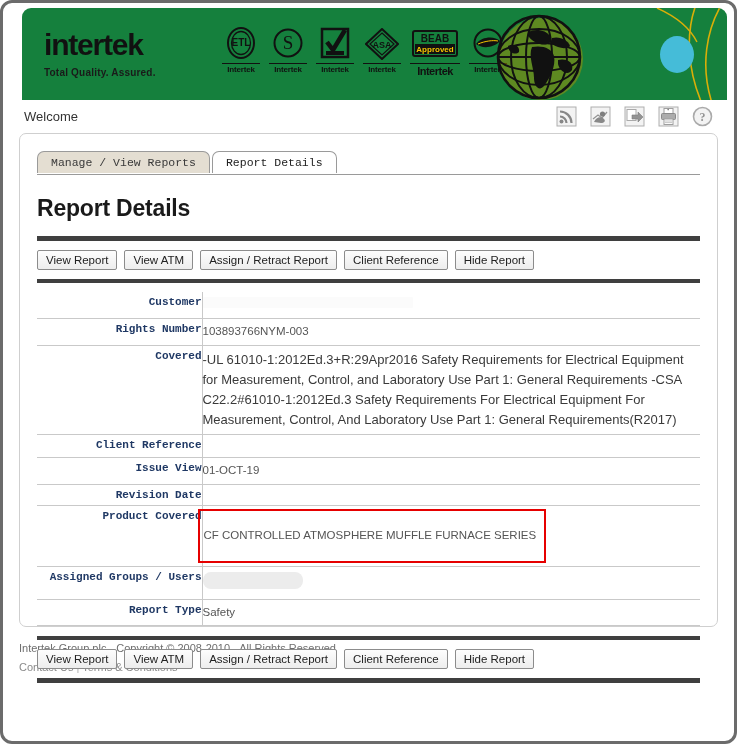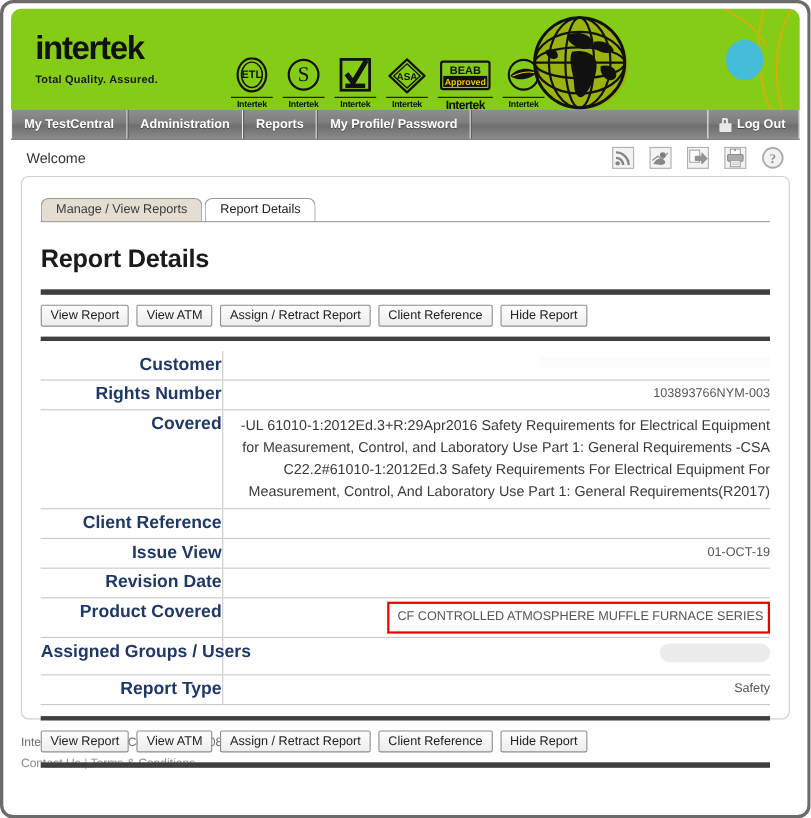--- a/index.html
+++ b/index.html
@@ -15,40 +15,40 @@
     width: 737px; height: 744px;
     background: #ffffff;
     border: 3px solid #6b6b6b;
     border-radius: 12px;
     overflow: hidden;
   }
 
   
   .banner {
     position: relative;
-    margin: 5px 7px 0 7px;
+    margin: 5px 7px 0 19px;
     height: 92px;
-    background: #84cc16;
+    background: #15803d;
     border-radius: 9px 9px 0 0;
     overflow: hidden;
   }
   .logo-block {
     position: absolute; left: 22px; top: 22px;
     color: #1c1c1c;
   }
   .logo-word {
     font-size: 30px; font-weight: bold; letter-spacing: -1.2px;
     line-height: 1; color: #111;
   }
   .logo-tag {
     font-size: 10px; font-weight: bold; margin-top: 7px; color: #1a1a1a;
     letter-spacing: .2px;
   }
 
-  .marks { position: absolute; left: 200px; top: 43px; display: flex; gap: 9px; }
+  .marks { position: absolute; left: 200px; top: 18px; display: flex; gap: 9px; }
   .mark { width: 38px; text-align: center; }
   .mark-sym { height: 36px; display: flex; align-items: center; justify-content: center; }
   .mark-name {
     font-size: 8px; font-weight: bold; color: #111; margin-top: 1px;
     border-top: 1.5px solid #111; padding-top: 1px; letter-spacing: -.2px;
   }
   .mark-name.big { font-size: 11px; letter-spacing: -.5px; }
 
   .globe { position: absolute; left: 470px; top: 6px; }
   .blue-dot {
@@ -115,21 +115,21 @@
   .panel {
     margin: 0 16px;
     border: 1px solid #cfcfcf;
     border-radius: 7px;
     background: #fff;
     height: 494px;
     padding: 16px 17px 0 17px;
     position: relative;
   }
 
-  .tabs { display: flex; align-items: center; height: 24px; position: relative; }
+  .tabs { display: flex; align-items: flex-start; height: 24px; position: relative; font-family: Liberation Mono, monospace; }
   .tab {
     font-size: 11.5px; color: #3a3a3a;
     padding: 4px 13px 4px 13px;
     border: 1px solid #9a9a9a;
     border-bottom: none;
     border-radius: 7px 7px 0 0;
     background: #e4ded2;
     margin-right: 2px;
     cursor: pointer; position: relative; bottom: -1px;
   }
@@ -157,46 +157,46 @@
     cursor: pointer; white-space: nowrap;
     font-family: "Liberation Sans", sans-serif;
   }
 
   
   .details { width: 100%; border-collapse: collapse; table-layout: fixed; }
   .details tr { border-bottom: 1px solid #c9c9c9; }
   .details td { vertical-align: top; padding: 4px 0; }
   .lbl {
     width: 165px; text-align: right; padding-right: 7px;
-    font-size: 16px; font-weight: bold; color: #1f3864;
+    font-size: 11px; font-weight: bold; color: #1f3864;
     border-right: 1px solid #c9c9c9;
     white-space: nowrap;
+    font-family: Liberation Mono, monospace;
   }
   .val {
     padding-left: 7px; font-size: 11.5px; color: #555;
     line-height: 1.55;
-    text-align: right;
   }
   .val.multiline { color: #3a3a3a; font-size: 13px; }
   .redact-1 {
     display: inline-block; height: 11px; width: 210px;
     background: #fafafa; border-radius: 1px; opacity: .85;
   }
   .redact-2 {
     display: inline-block; height: 11px; width: 14px;
     background: #fbfbfb;
   }
   .redact-3 {
     display: inline-block; height: 17px; width: 100px;
     background: #ececec; border-radius: 8px; margin-top: 1px;
   }
   .highlight-box {
     display: inline-block;
     border: 2px solid #e60000;
-    padding: 4px 4px;
+    padding: 16px 4px;
     margin: -1px 0 -1px -5px;
     min-width: 348px;
   }
   .empty-row-pad { display: block; height: 14px; }
 
   
   .footer {
     margin: 12px 16px 0 16px;
     font-size: 11px; color: #6e6e6e; line-height: 1.75;
   }
@@ -305,36 +305,20 @@
     </div>
 
     <svg class="swoosh" width="180" height="92" viewBox="0 0 180 92">
       <path d="M150 -6 C138 24, 140 62, 156 98" fill="none" stroke="#d9ae08" stroke-width="1.6"></path>
       <path d="M176 -6 C160 20, 152 58, 166 98" fill="none" stroke="#d9ae08" stroke-width="1.6"></path>
       <path d="M110 0 C128 8, 142 18, 150 34" fill="none" stroke="#d9ae08" stroke-width="1.4"></path>
     </svg>
     <div class="blue-dot"></div>
   </div>
 
-  <div class="navbar">
-    <div class="nav-left">
-      <div class="nav-item">My TestCentral</div>
-      <div class="nav-item">Administration</div>
-      <div class="nav-item">Reports</div>
-      <div class="nav-item">My Profile/ Password</div>
-    </div>
-    <div class="nav-spacer"></div>
-    <div class="nav-logout">
-      <span class="lock-icon">
-        <span class="shackle"></span>
-          <span class="body"></span>
-      </span>
-      <span>Log Out</span>
-    </div>
-  </div>
 
   <div class="welcome-row">
     <div class="welcome-text">Welcome</div>
     <div class="tool-icons">
 
       <svg class="tool-icon" viewBox="0 0 21 21">
         <rect x="1" y="1" width="19" height="19" fill="#efefef" stroke="#8f8f8f"></rect>
         <circle cx="5.5" cy="15.5" r="2" fill="#5a5a5a"></circle>
         <path d="M4 10.5 A6.5 6.5 0 0 1 10.5 17" fill="none" stroke="#5a5a5a" stroke-width="2.2"></path>
         <path d="M4 5.5 A11.5 11.5 0 0 1 15.5 17" fill="none" stroke="#5a5a5a" stroke-width="2.2"></path>

